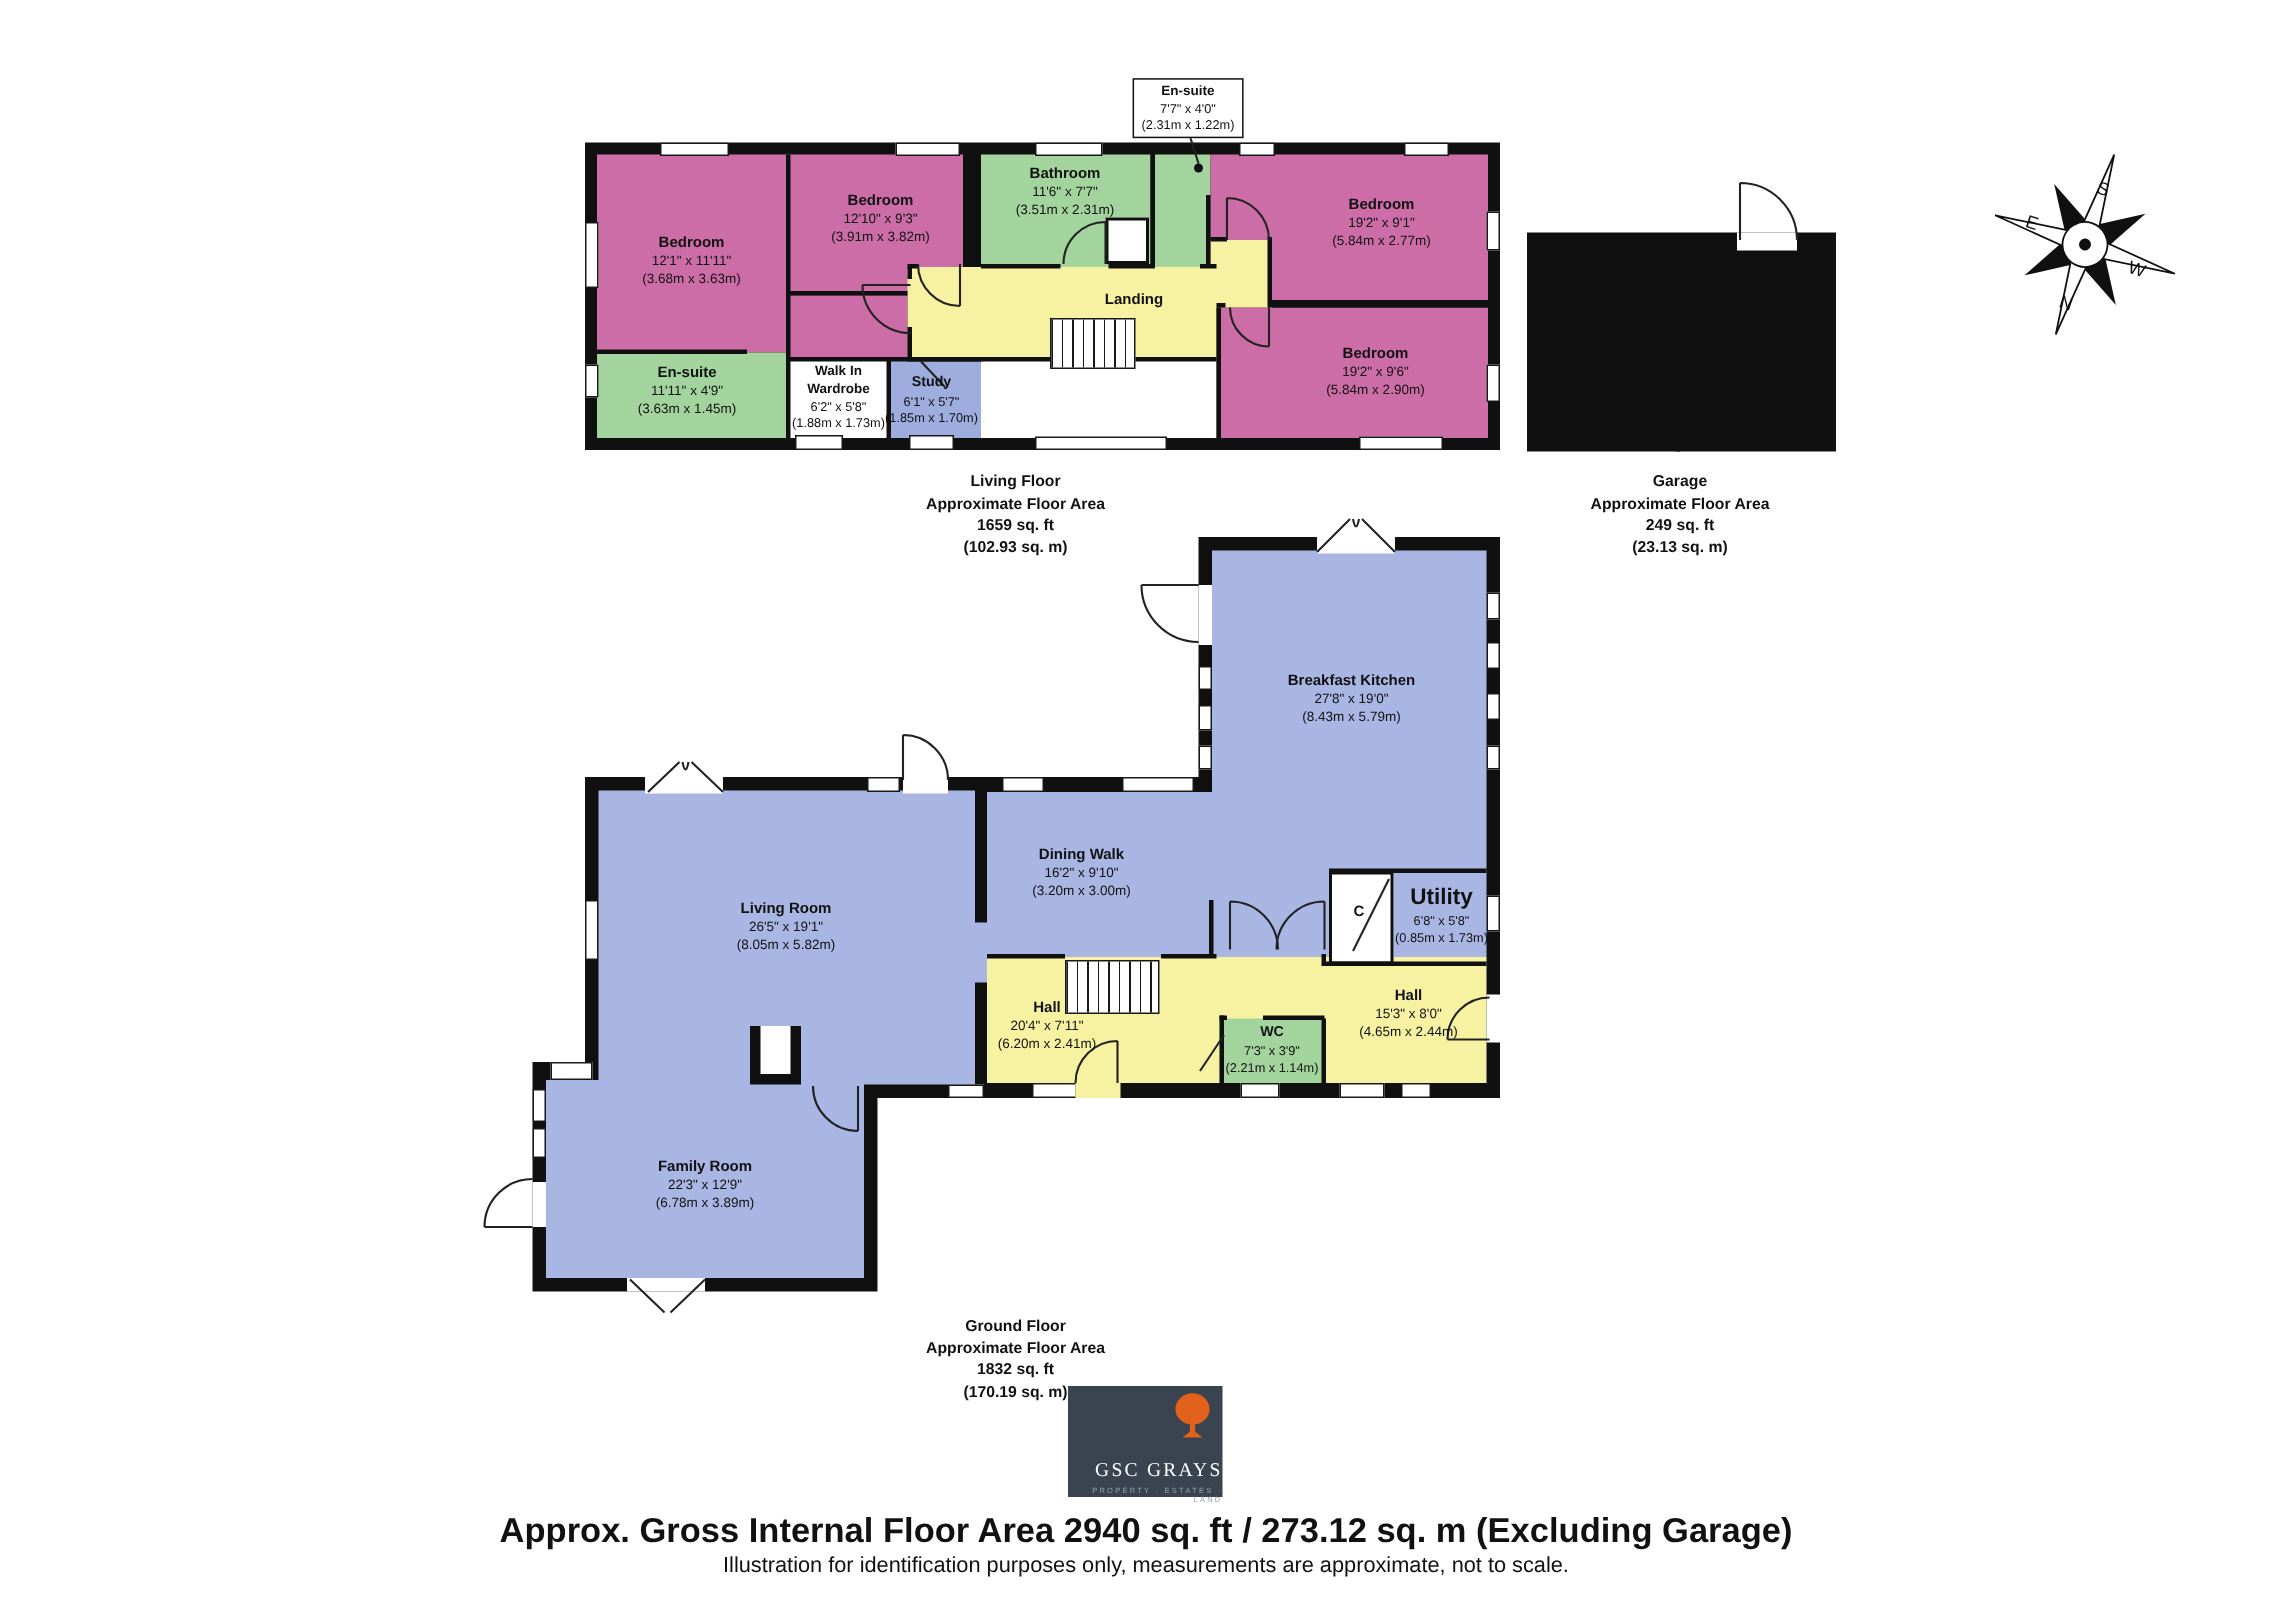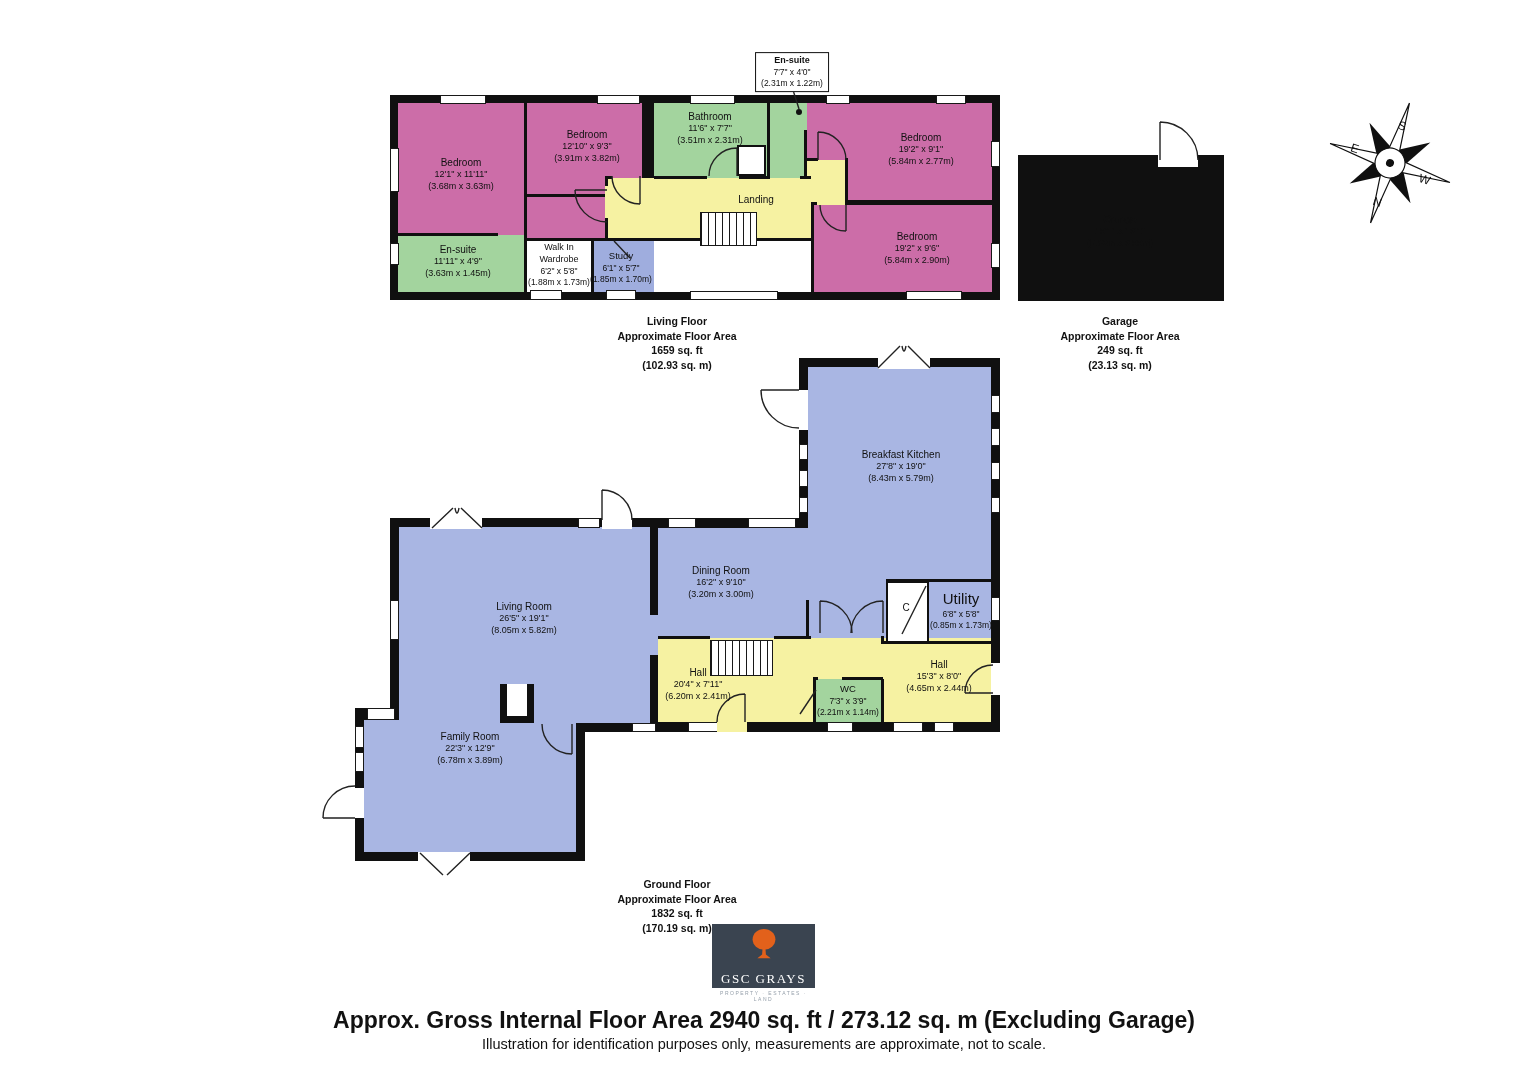--- a/index.html
+++ b/index.html
@@ -15,30 +15,30 @@
   .study{background:var(--study);}
   .white{background:#fff;}
   .wall{position:absolute;background:#101010;}
   .win{position:absolute;background:#fff;border:1px solid #181818;box-sizing:border-box;}
   .gapw{position:absolute;background:#fff;}
   .boxed{border:2px solid #101010;box-sizing:border-box;}
   .stairs{position:absolute;background:#fff;border:1px solid #181818;box-sizing:border-box;
           background-image:repeating-linear-gradient(to right,#181818 0,#181818 1px,transparent 1px,transparent 7px);}
   .lbl{position:absolute;transform:translate(-50%,-50%);text-align:center;
        font-size:9px;line-height:1.32;white-space:nowrap;z-index:40;}
-  .lbl .nm{font-weight:normal;font-size:10px;}
+  .lbl .nm{font-weight:bold;font-size:10px;}
   .area-lbl{position:absolute;transform:translateX(-50%);text-align:center;
             font-weight:bold;font-size:10.5px;line-height:1.4;z-index:40;}
   .callout{position:absolute;transform:translate(-50%,-50%);background:#fff;
            border:1px solid #101010;padding:2px 5px;text-align:center;
            font-size:8.5px;line-height:1.3;white-space:nowrap;z-index:45;}
   .callout .nm{font-weight:bold;font-size:9px;}
   #arc-overlay{position:absolute;left:0;top:0;z-index:30;pointer-events:none;}
-  .logo{position:absolute;left:712px;top:924px;width:103px;height:64px;
-        background:var(--logo_bg);text-align:center;z-index:40;}
+  .logo{position:absolute;left:712px;top:924px;width:103px;height:74px;
+        background:var(--logo_bg);text-align:right;z-index:40;}
   .logo-name{font-family:"Liberation Serif",serif;color:#fff;font-size:13px;
              letter-spacing:1.5px;margin-top:2px;}
   .logo-tag{color:#96a0ab;font-size:5px;letter-spacing:1.5px;margin-top:3px;}
   .footer-title{position:absolute;left:0;top:1007px;width:1528px;text-align:center;
                 font-weight:bold;font-size:23px;z-index:40;}
   .footer-sub{position:absolute;left:0;top:1036px;width:1528px;text-align:center;
               font-size:14.5px;z-index:40;}
   .z1{z-index:1}.z2{z-index:2}.z3{z-index:3}.z4{z-index:4}.z5{z-index:5}
 </style>
 </head>
@@ -267,21 +267,21 @@
   <div>19'1" x 13'1"</div>
   <div>(5.82m x 3.99m)</div>
 </div>
 
 <div class="lbl" style="left:901px;top:466px">
   <div class="nm">Breakfast Kitchen</div>
   <div>27'8" x 19'0"</div>
   <div>(8.43m x 5.79m)</div>
 </div>
 <div class="lbl" style="left:721px;top:582px">
-  <div class="nm">Dining Room</div>
+  <div class="nm">Dining Walk</div>
   <div>16'2" x 9'10"</div>
   <div>(3.20m x 3.00m)</div>
 </div>
 <div class="lbl" style="left:961px;top:610px;font-size:8.5px">
   <div class="nm" style="font-size:15px">Utility</div>
   <div>6'8" x 5'8"</div>
   <div>(0.85m x 1.73m)</div>
 </div>
 <div class="lbl" style="left:906px;top:608px">
   <div class="nm">C</div>
@@ -299,21 +299,21 @@
 <div class="lbl" style="left:939px;top:676px">
   <div class="nm">Hall</div>
   <div>15'3" x 8'0"</div>
   <div>(4.65m x 2.44m)</div>
 </div>
 <div class="lbl" style="left:524px;top:618px">
   <div class="nm">Living Room</div>
   <div>26'5" x 19'1"</div>
   <div>(8.05m x 5.82m)</div>
 </div>
-<div class="lbl" style="left:470px;top:748px">
+<div class="lbl" style="left:470px;top:790px">
   <div class="nm">Family Room</div>
   <div>22'3" x 12'9"</div>
   <div>(6.78m x 3.89m)</div>
 </div>
 
 <div class="area-lbl" style="left:677px;top:314px">
   <div>Living Floor</div>
   <div>Approximate Floor Area</div>
   <div>1659 sq. ft</div>
   <div>(102.93 sq. m)</div>

